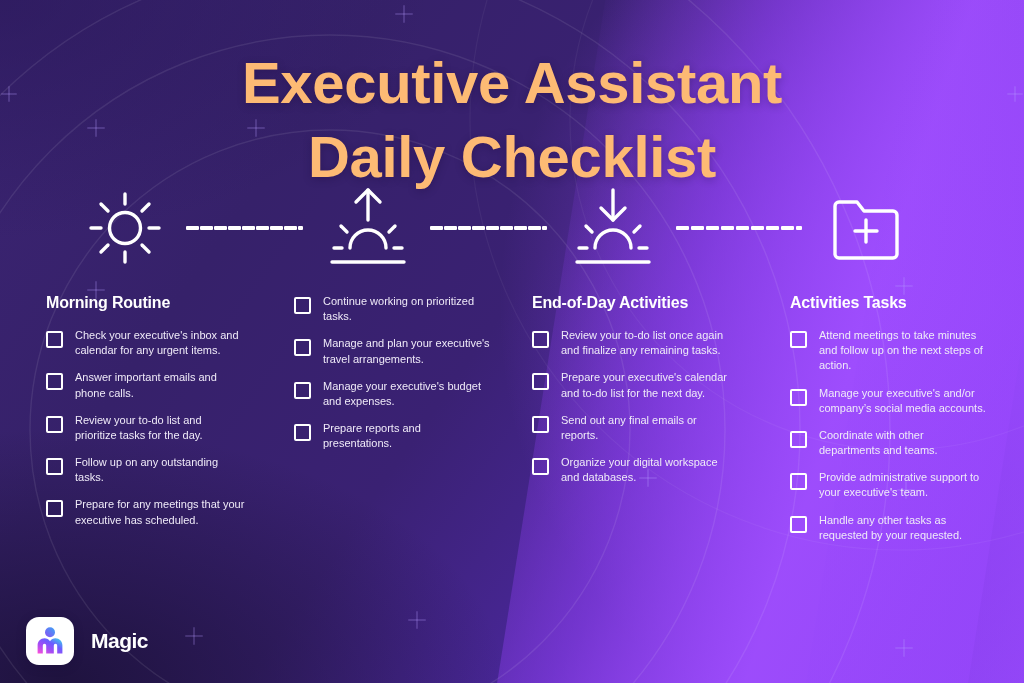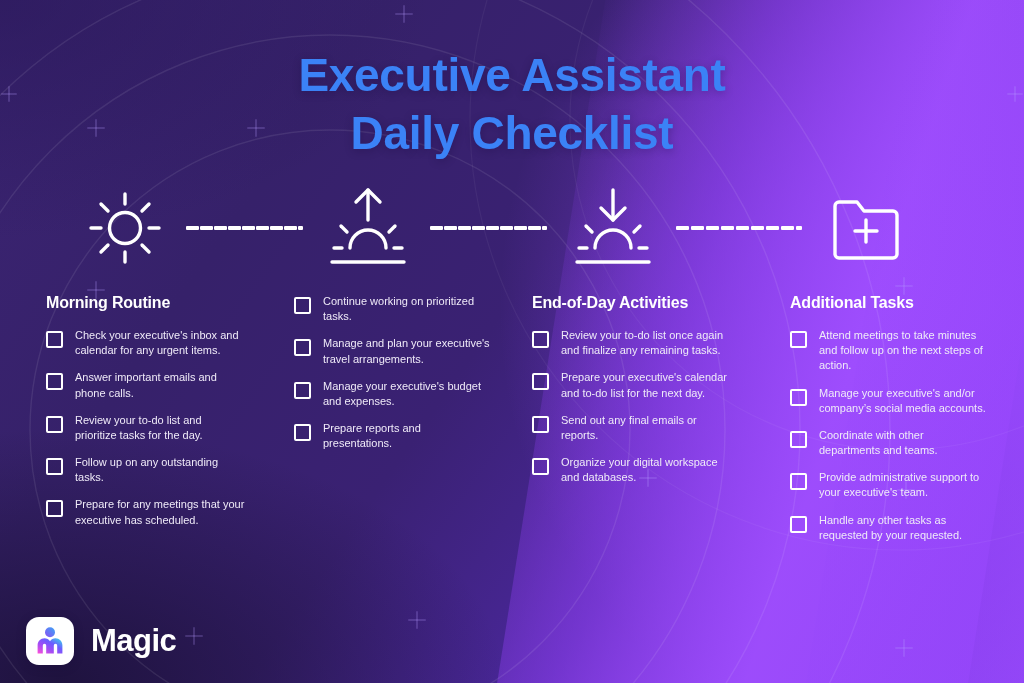--- a/index.html
+++ b/index.html
@@ -40,22 +40,22 @@
   }
   .bg-arcs { position:absolute; inset:0; }
   .bg-plus { position:absolute; inset:0; }
 
   
   .content { position:absolute; inset:0; }
 
   .title {
     position:absolute; top:46px; left:0; width:100%;
     text-align:center;
-    color:#3b82f6;
-    font-size:46px;
+    color:#fdba74;
+    font-size:58px;
     font-weight:bold;
     line-height:1.27;
     letter-spacing:-0.3px;
     text-shadow:0 2px 8px rgba(20,8,50,.28);
   }
   .title span { display:block; }
 
   
   .icons { position:absolute; top:182px; left:0; width:100%; height:92px; }
   .icon-cell {
@@ -88,21 +88,21 @@
 
   
   .logo { position:absolute; left:26px; top:617px; display:flex; align-items:center; }
   .logo-mark {
     width:48px; height:48px; border-radius:13px;
     background:#ffffff;
     display:flex; align-items:center; justify-content:center;
     box-shadow:0 2px 10px rgba(20,8,50,.25);
   }
   .logo-text {
-    color:#ffffff; font-size:31px; font-weight:bold;
+    color:#ffffff; font-size:21px; font-weight:bold;
     margin-left:17px; letter-spacing:-0.5px;
   }
 </style>
 </head>
 <body>
 
 <div class="bg">
   <div class="bg-base"></div>
   <div class="bg-wedge"></div>
   <div class="bg-wedge2"></div>
@@ -328,21 +328,21 @@
         <div class="cbox"></div>
         <div class="itxt">Send out any final emails or reports.</div>
       </div>
       <div class="item">
         <div class="cbox"></div>
         <div class="itxt">Organize your digital workspace and databases.</div>
       </div>
     </div>
 
     <div class="col" style="left:790px; width:196px;">
-      <div class="col-head">Additional Tasks</div>
+      <div class="col-head">Activities Tasks</div>
       <div class="item">
         <div class="cbox"></div>
         <div class="itxt">Attend meetings to take minutes and follow up on the next steps of action.</div>
       </div>
       <div class="item">
         <div class="cbox"></div>
         <div class="itxt">Manage your executive's and/or company’s social media accounts.</div>
       </div>
       <div class="item">
         <div class="cbox"></div>

